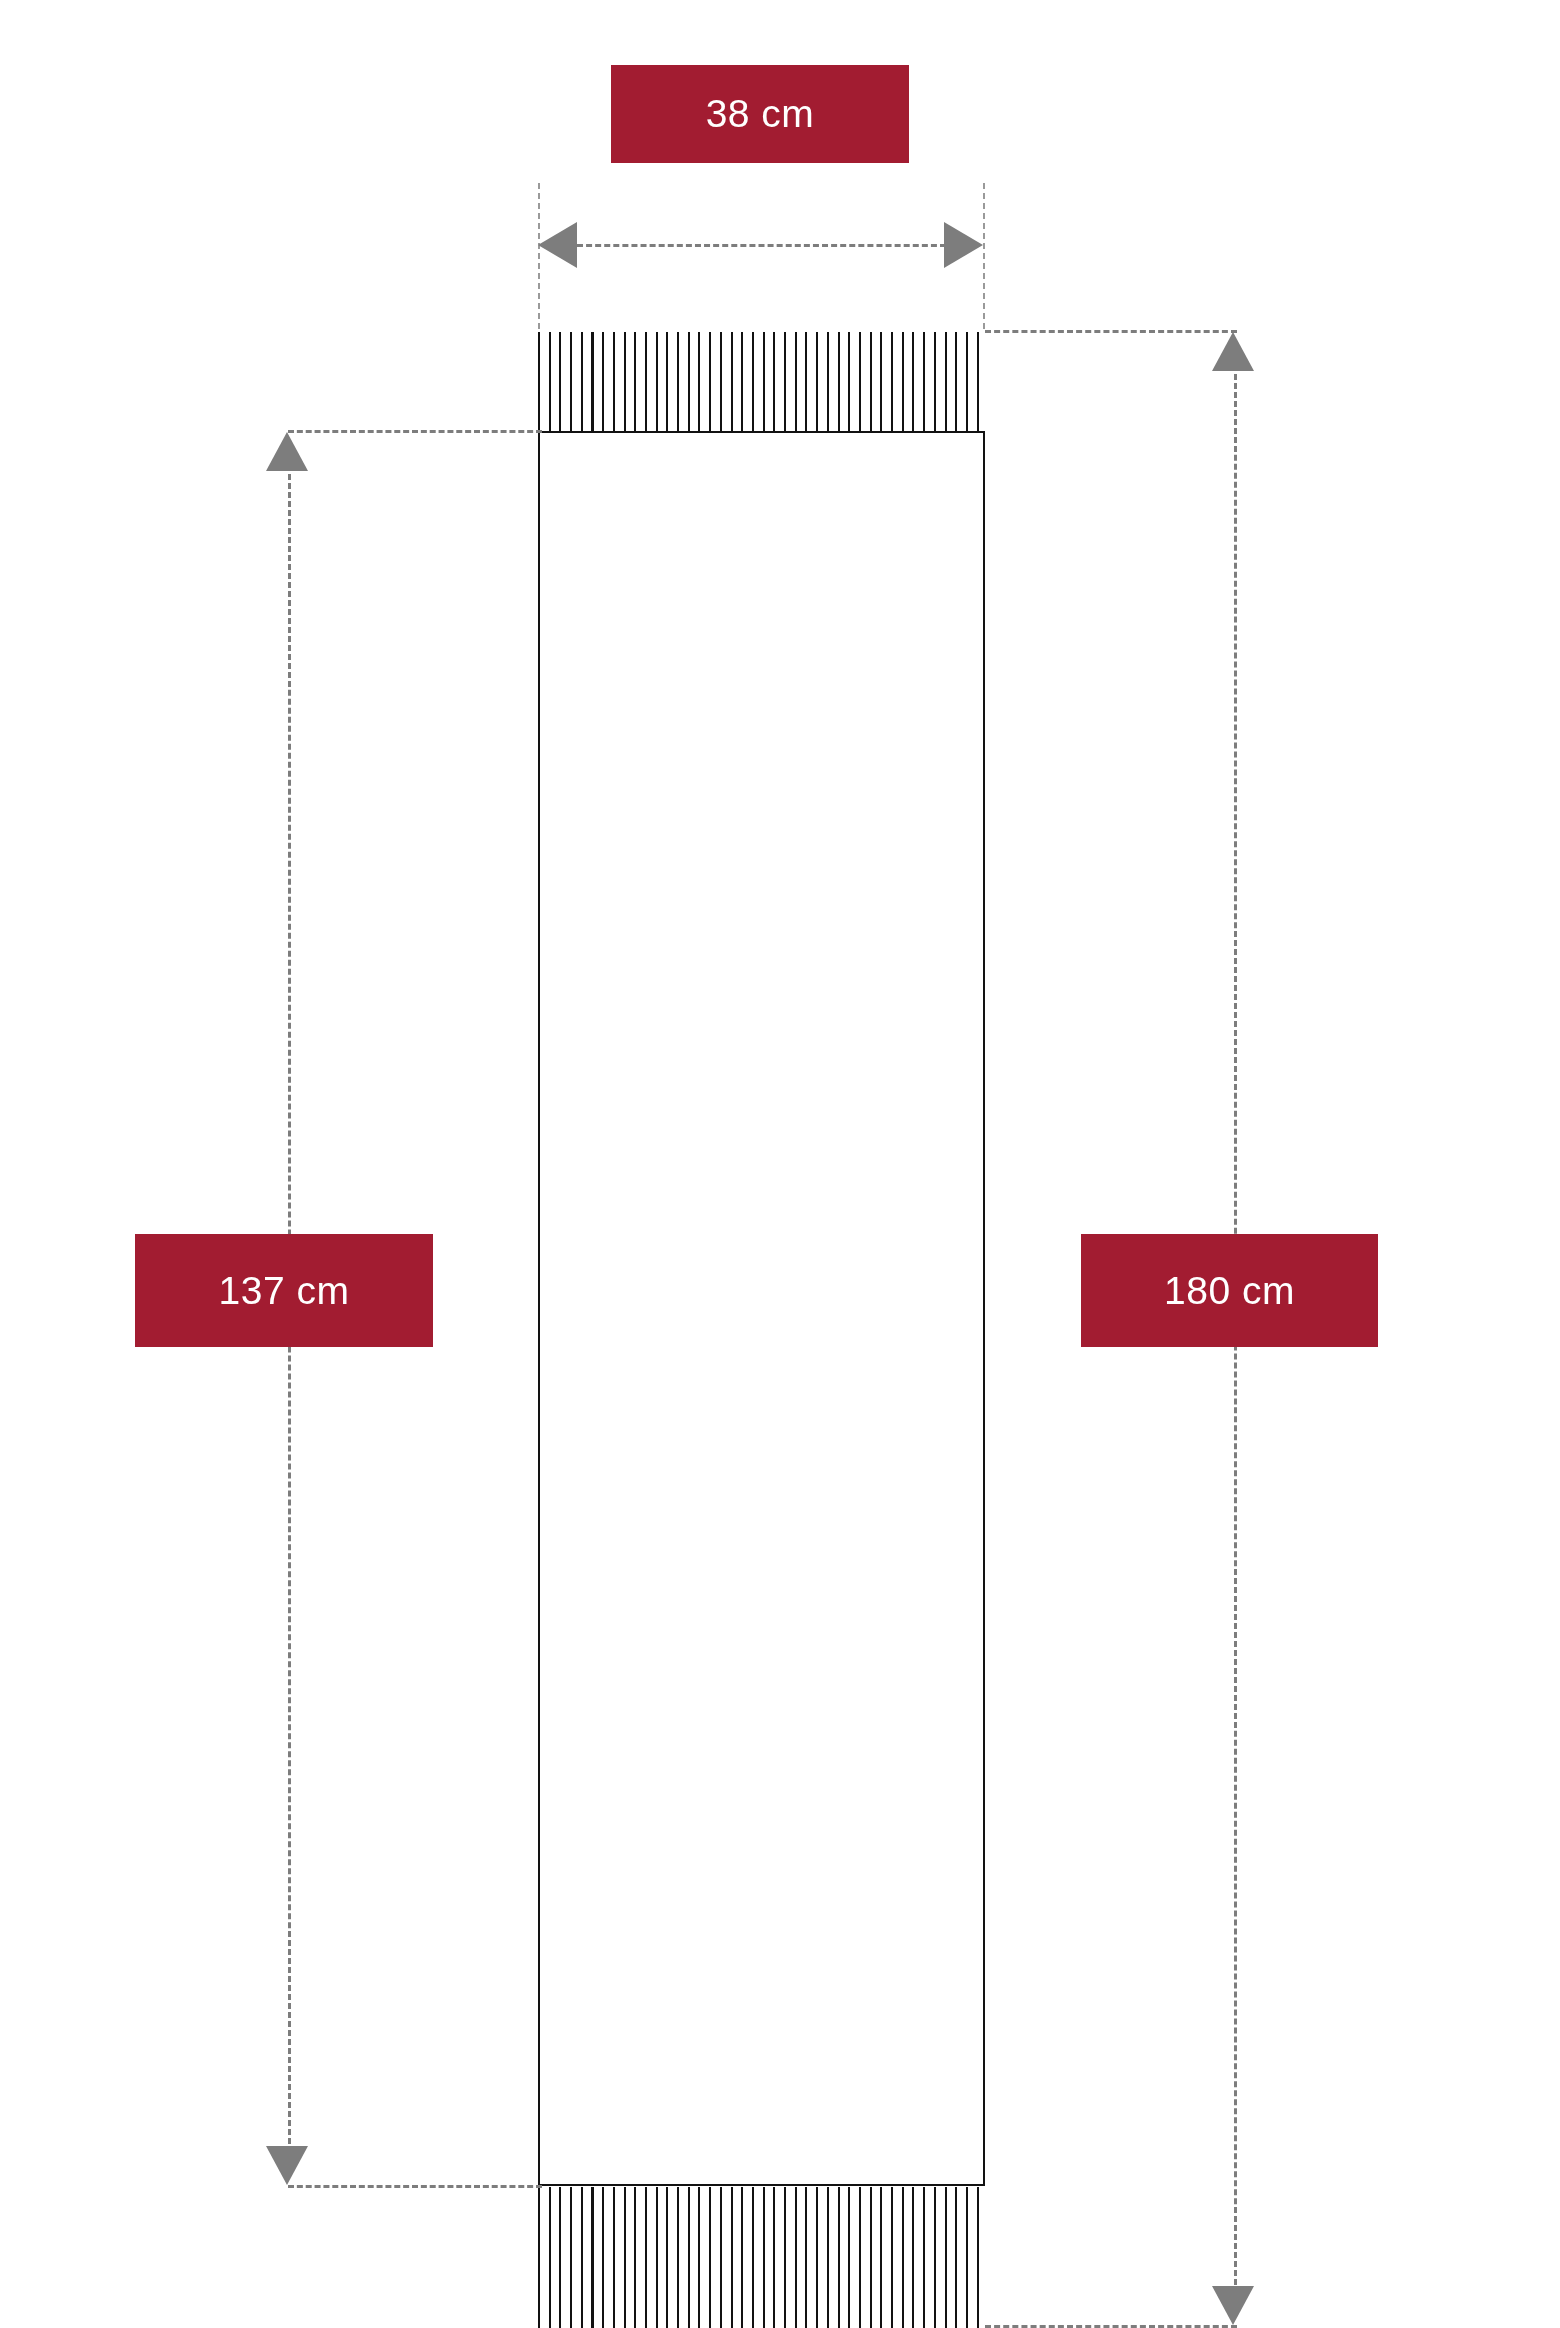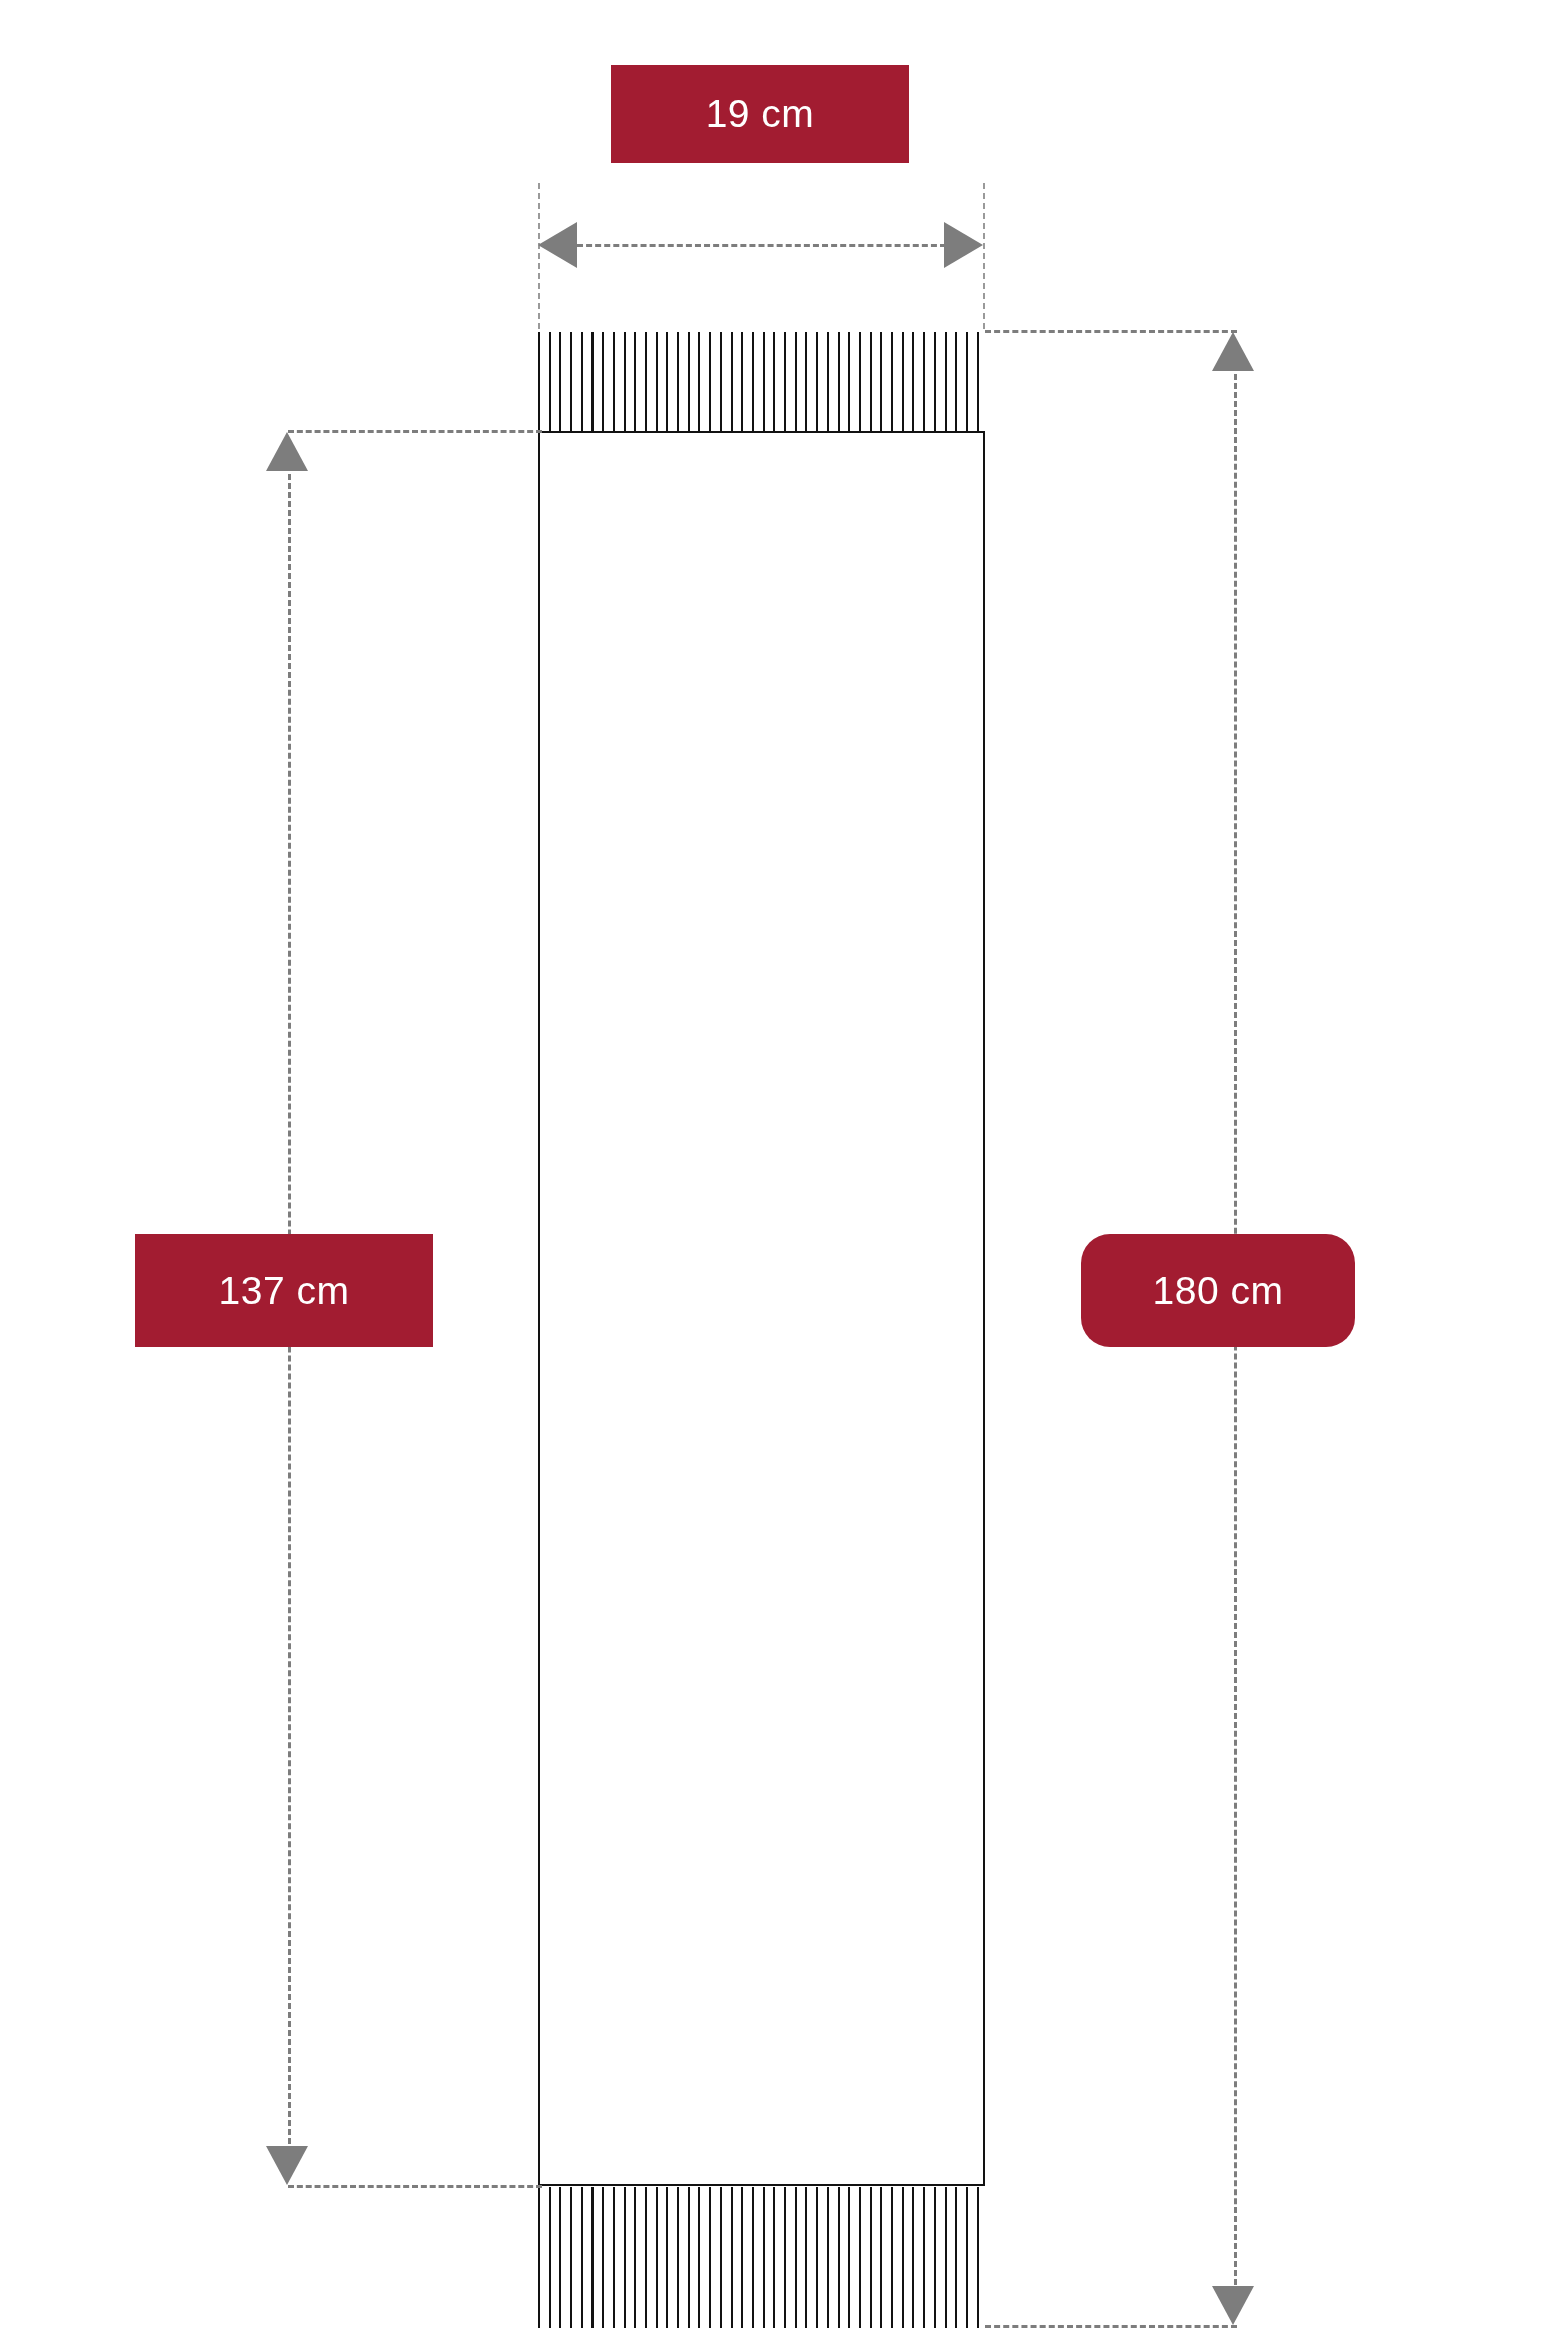--- a/index.html
+++ b/index.html
@@ -94,28 +94,28 @@
     display: flex;
     align-items: center;
     justify-content: center;
     font-size: 39px;
     font-weight: 400;
     letter-spacing: 0.5px;
     box-sizing: border-box;
   }
   .label-width  { left: 611px; top: 65px;   width: 298px; height: 98px; }
   .label-left   { left: 135px; top: 1234px; width: 298px; height: 113px; }
-  .label-right  { left: 1081px; top: 1234px; width: 274px; height: 113px; border-radius: 29px; }
+  .label-right  { left: 1081px; top: 1234px; width: 297px; height: 113px; }
 </style>
 </head>
 <body>
 
 <div id="stage">
 
-  <div class="label-box label-width">19 cm</div>
+  <div class="label-box label-width">38 cm</div>
 
   <div class="dash-v ext-v" style="left:538px; top:183px; height:156px;"></div>
   <div class="dash-v ext-v" style="left:983px; top:183px; height:156px;"></div>
 
   <div class="dash-h" style="left:577px; top:244px; width:369px;"></div>
   <div class="arrow arrow-left" style="left:538px; top:222px;"></div>
   <div class="arrow arrow-right" style="left:944px; top:222px;"></div>
 
   <div class="fringe fringe-top"></div>
   <div class="scarf-body"></div>

